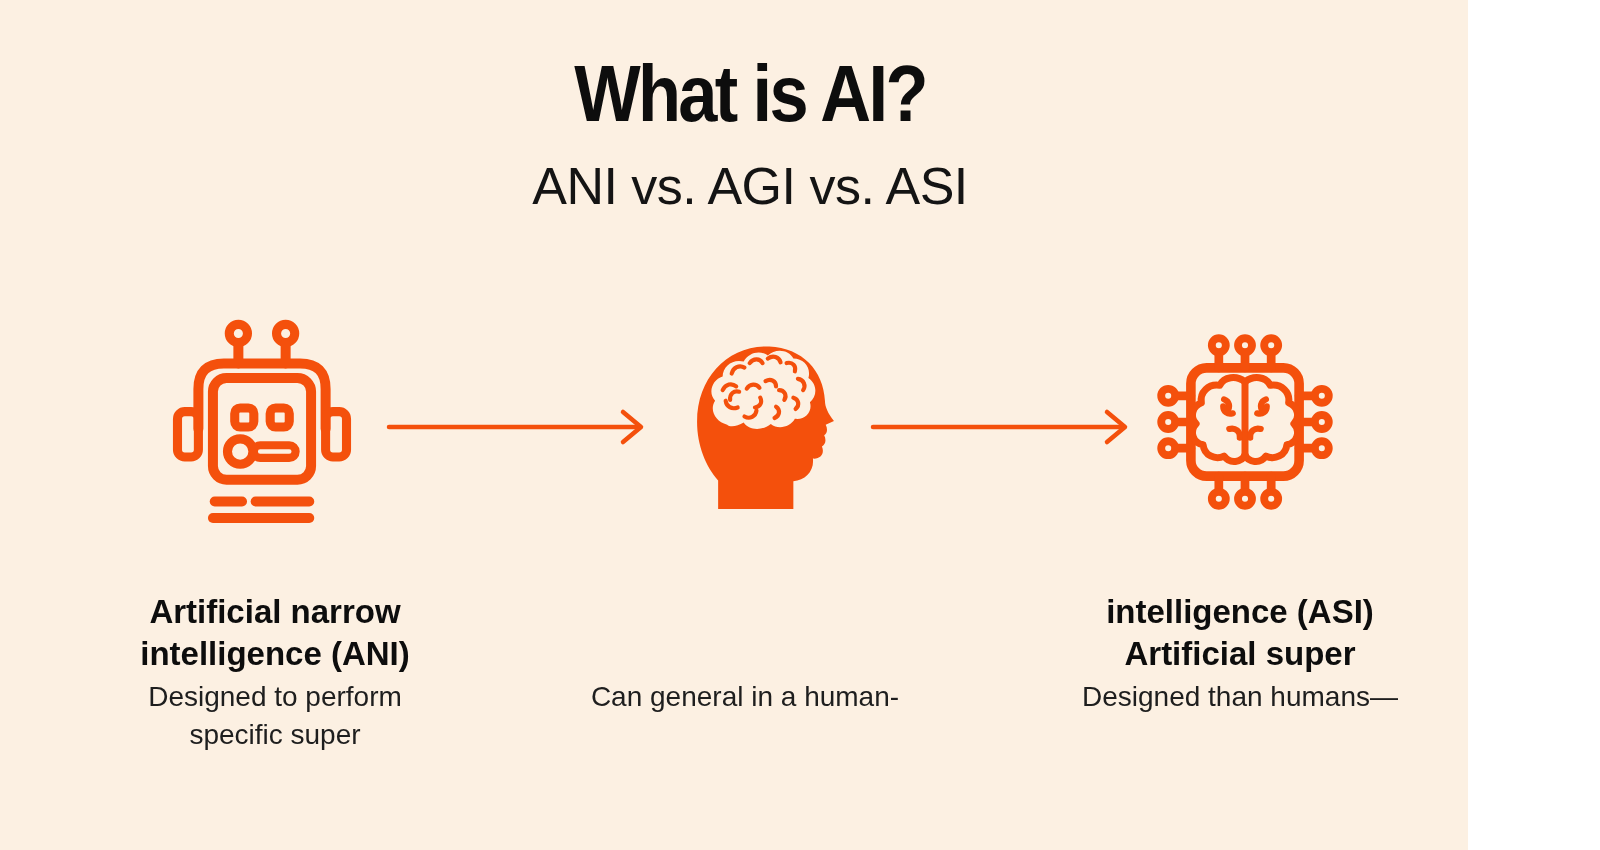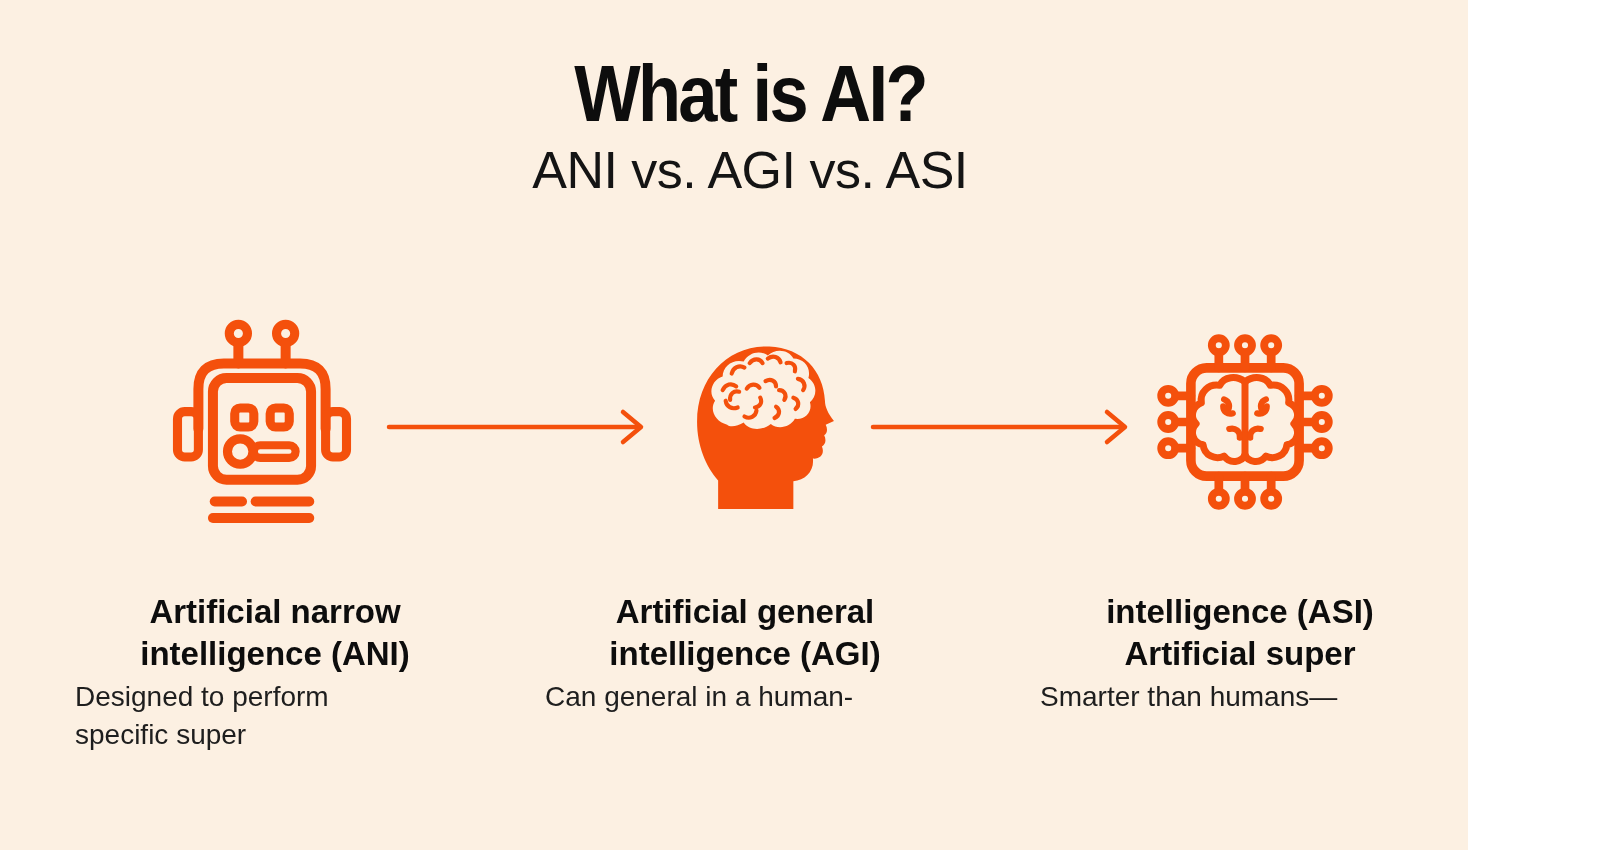--- a/index.html
+++ b/index.html
@@ -13,21 +13,21 @@
   }
   .title{
     position:absolute;top:48px;left:0;width:1500px;
     text-align:center;
     font-size:80px;font-weight:700;letter-spacing:-3px;
     transform:scaleX(0.88);transform-origin:50% 50%;
     color:#0d0d0d;
     margin:0;
   }
   .subtitle{
-    position:absolute;top:140px;left:0;width:1500px;
+    position:absolute;top:156px;left:0;width:1500px;
     text-align:center;
     font-size:52px;font-weight:500;letter-spacing:-0.5px;
     color:#141414;
     margin:0;
   }
   .icon-slot{
     position:absolute;top:316px;height:212px;width:400px;
     display:flex;align-items:center;justify-content:center;
   }
   .icon-slot.c1{left:62px;}
@@ -39,20 +39,21 @@
   .arrow-slot.a1{left:385px;}
   .arrow-slot.a2{left:869px;}
   .col-heading{
     position:absolute;top:591px;width:400px;
     text-align:center;
     font-size:33px;font-weight:700;line-height:42px;
     color:#0d0d0d;
   }
   .col-desc{
     position:absolute;top:678px;width:400px;
+    text-align:center;
     font-size:28px;font-weight:400;line-height:38px;
     color:#1e1e1e;
   }
   .colpos1{left:75px;}
   .colpos2{left:545px;}
   .colpos3{left:1040px;}
   .line{display:block;}
   svg{display:block;}
 </style>
 </head>
@@ -165,33 +166,29 @@
         <path d="M96,100 c-6,2 -11,-2 -11,-8"></path>
         <path d="M124,100 c6,2 11,-2 11,-8"></path>
       </g>
     </svg>
   </div>
 
   <div class="col-heading colpos1">
     <span class="line">Artificial narrow</span>
     <span class="line">intelligence (ANI)</span>
   </div>
-  <div class="col-heading colpos2">
-    <span class="line">Artificial general</span>
-    <span class="line">intelligence (AGI)</span>
-  </div>
   <div class="col-heading colpos3">
     <span class="line">intelligence (ASI)</span>
     <span class="line">Artificial super</span>
   </div>
 
   <div class="col-desc colpos1">
     <span class="line">Designed to perform</span>
     <span class="line">specific super</span>
   </div>
   <div class="col-desc colpos2">
     <span class="line">Can general in a human-</span>
   </div>
   <div class="col-desc colpos3">
-    <span class="line">Smarter than humans—</span>
+    <span class="line">Designed than humans—</span>
   </div>
 
 </div>
 
 </body></html>

